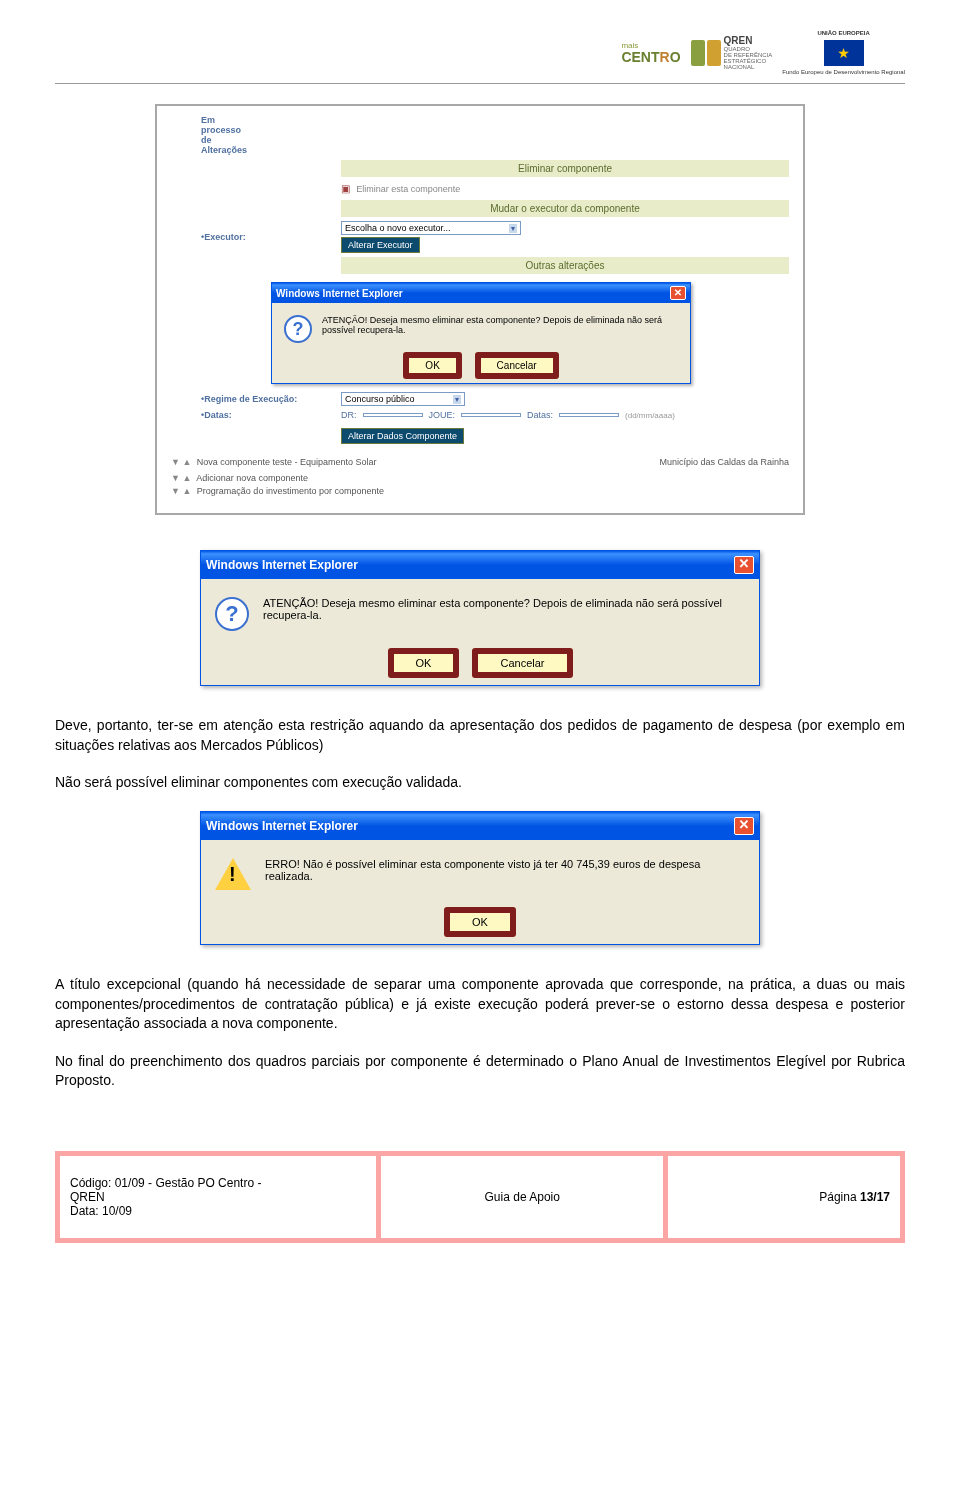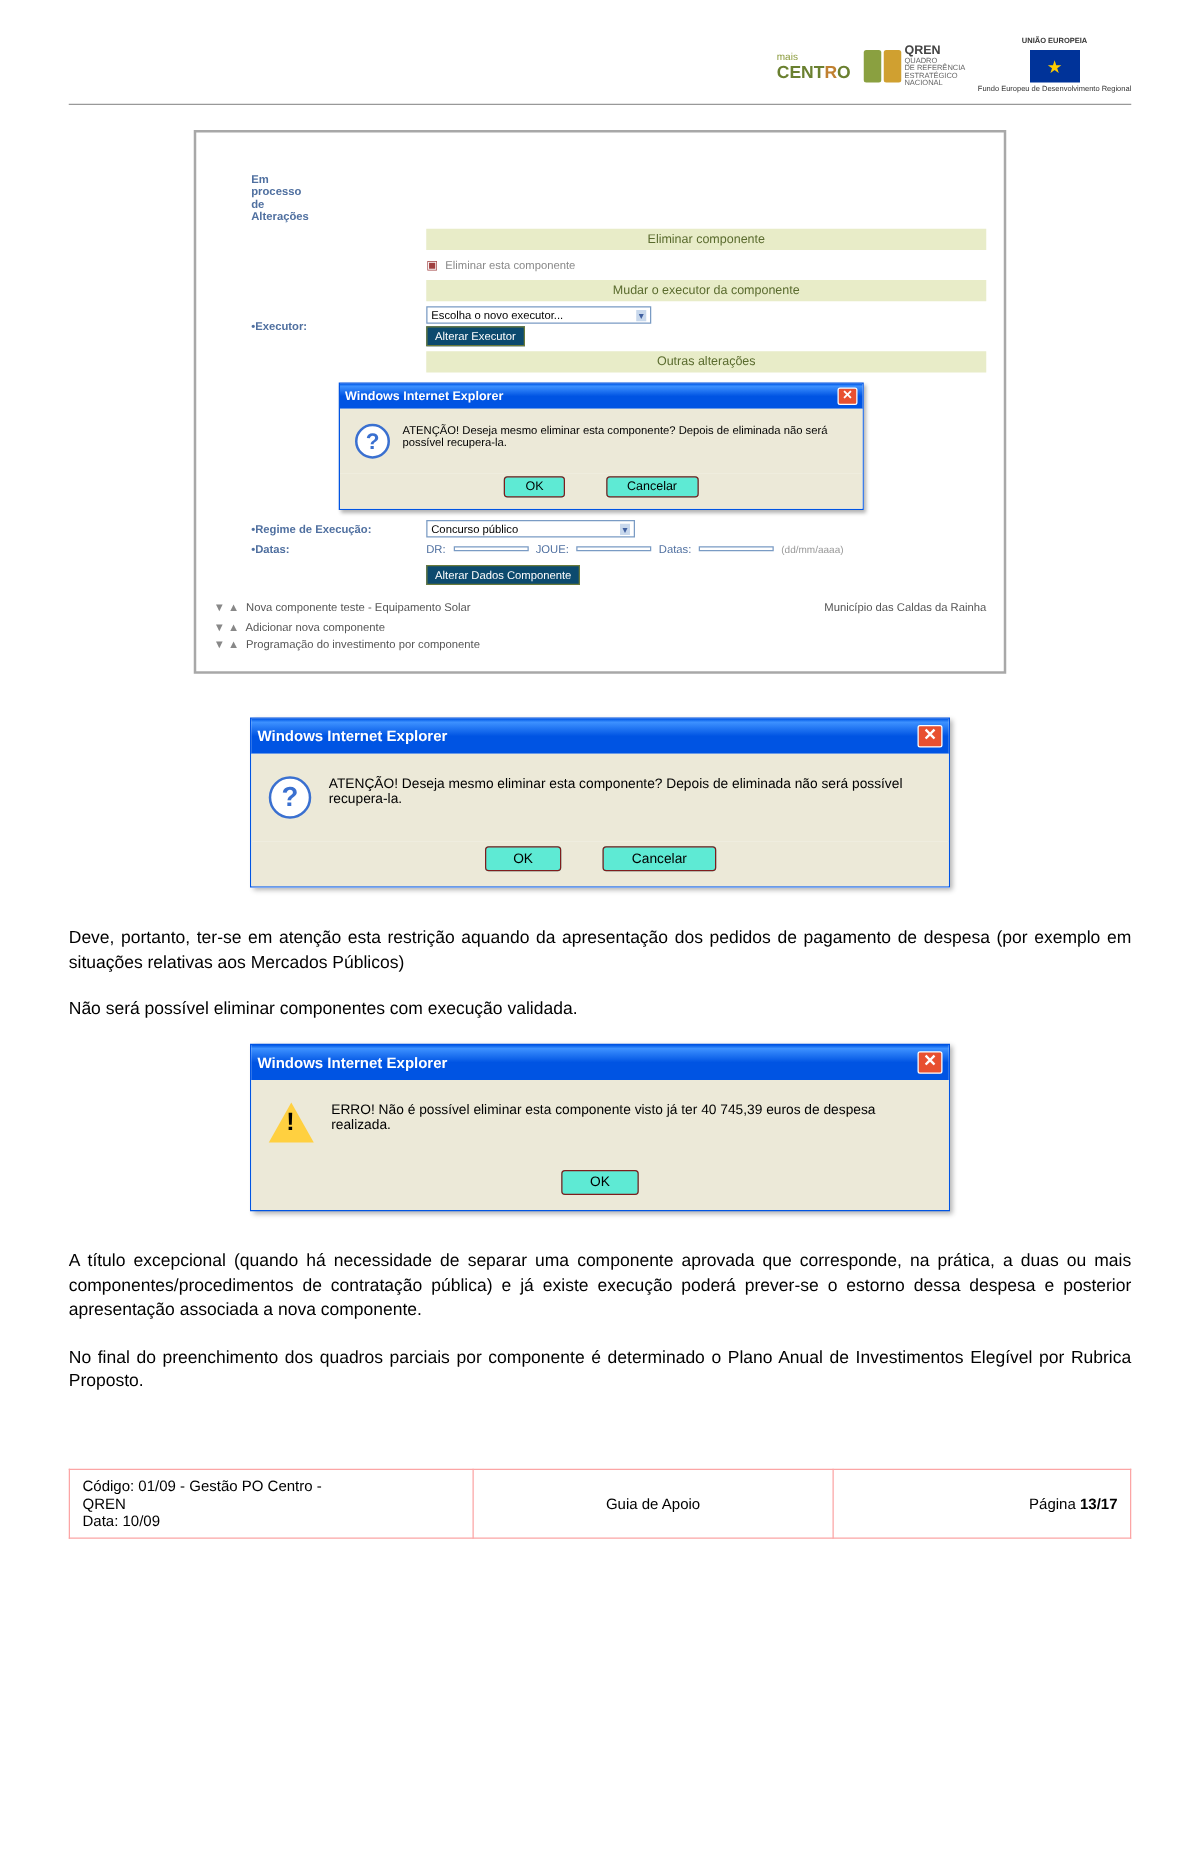--- a/index.html
+++ b/index.html
@@ -15,21 +15,21 @@
   .logo-qren { display: flex; gap: 2px; }
   .qren-text { font-size: 6px; color: #666; line-height: 1; }
   .eu-flag { width: 40px; height: 26px; background: #003399; position: relative; display: flex; align-items: center; justify-content: center; }
   .eu-stars { color: #ffcc00; font-size: 14px; }
   .eu-text { font-size: 6px; color: #333; text-align: center; line-height: 1.1; }
   
   
   .screenshot-frame { border: 2px solid #a8a8a8; margin: 0 auto 35px; width: 650px; background: #fff; padding: 4px; font-size: 10px; }
   .form-container { background: #fff; padding: 5px 10px 10px 40px; }
   .blue-label { color: #5070a0; font-weight: bold; font-size: 9px; }
-  .status-box { margin-bottom: 5px; margin-top: 23px; }
+  .status-box { margin-bottom: 5px; }
   
   .section-band { background: #e8ecc8; padding: 3px 0; text-align: center; font-size: 10px; color: #5a6b2e; margin: 4px 0 4px 140px; }
   .elim-row { margin-left: 140px; padding: 2px 0; }
   .elim-row .del-icon { color: #a04040; margin-right: 3px; }
   .elim-link { color: #888; font-size: 9px; }
   
   .field-row { display: flex; align-items: center; margin: 4px 0; }
   .field-label { color: #5070a0; font-weight: bold; font-size: 9px; width: 140px; }
   .field-select { background: #fff; border: 1px solid #7a9bc4; padding: 1px 3px; font-size: 9px; width: 180px; display: flex; justify-content: space-between; align-items: center; }
   .dd-arrow { background: #c8d8ec; color: #4060a0; padding: 0 2px; font-size: 8px; }
@@ -38,21 +38,21 @@
   
   .ie-dialog-small { border: 1px solid #0054e3; width: 420px; margin: 8px 0 8px 70px; box-shadow: 2px 2px 3px rgba(0,0,0,0.3); }
   .ie-title { background: linear-gradient(to bottom, #0058e6, #3d91ff 10%, #0054e3 50%, #0054e3); color: #fff; padding: 3px 4px; font-size: 10px; font-weight: bold; display: flex; justify-content: space-between; align-items: center; }
   .ie-close { background: #e85030; border: 1px solid #fff; width: 16px; height: 14px; color: #fff; font-size: 10px; text-align: center; line-height: 12px; border-radius: 2px; }
   .ie-body { background: #ece9d8; padding: 12px; font-size: 9px; display: flex; align-items: flex-start; gap: 10px; }
   .ie-icon-q { width: 28px; height: 28px; border-radius: 50%; background: #fff; border: 2px solid #3a70d0; display: flex; align-items: center; justify-content: center; color: #3a70d0; font-weight: bold; font-size: 18px; flex-shrink: 0; }
   .ie-icon-warn { width: 30px; height: 26px; position: relative; flex-shrink: 0; }
   .ie-icon-warn::before { content: ''; position: absolute; border-left: 15px solid transparent; border-right: 15px solid transparent; border-bottom: 26px solid #ffd040; }
   .ie-icon-warn::after { content: '!'; position: absolute; left: 12px; top: 3px; font-weight: bold; font-size: 16px; color: #000; }
   .ie-buttons { background: #ece9d8; padding: 5px 0 12px; text-align: center; }
-  .ie-btn { background: #5eead4; border: 1px solid #7f1d1d; border-radius: 3px; padding: 2px 16px; font-size: 10px; margin: 0 15px; }
+  .ie-btn { background: #fef9c3; border: 6px solid #7f1d1d; border-radius: 3px; padding: 2px 16px; font-size: 10px; margin: 0 5px; }
   
   .field-input { background: #fff; border: 1px solid #7a9bc4; padding: 1px 3px; font-size: 9px; width: 60px; }
   .date-row { display: flex; gap: 6px; align-items: center; font-size: 9px; color: #5070a0; }
   .date-hint { color: #999; font-size: 8px; }
   
   .tree-row { color: #555; font-size: 9px; margin: 3px 0; }
   .tree-arrow { color: #888; margin-right: 3px; }
   
   
   .ie-dialog-large { border: 1px solid #0054e3; width: 560px; margin: 0 auto 30px; box-shadow: 2px 2px 4px rgba(0,0,0,0.3); font-size: 11px; }
@@ -64,21 +64,21 @@
   .ie-dialog-large .ie-icon-warn::before { border-left: 18px solid transparent; border-right: 18px solid transparent; border-bottom: 32px solid #ffd040; }
   .ie-dialog-large .ie-icon-warn::after { left: 14px; top: 5px; font-size: 20px; }
   .ie-dialog-large .ie-buttons { padding: 8px 0 16px; }
   .ie-dialog-large .ie-btn { padding: 3px 22px; font-size: 11px; }
   
   
   .body-text { font-size: 14px; line-height: 1.4; margin: 18px 0; text-align: justify; }
   
   
   .footer-table { width: 100%; border-collapse: collapse; margin-top: 60px; font-size: 12px; }
-  .footer-table td { border: 1px solid #fca5a5; padding: 6px 10px; vertical-align: middle; }
+  .footer-table td { border: 5px solid #fca5a5; padding: 20px 10px; vertical-align: middle; }
   .footer-table .c1 { width: 38%; }
   .footer-table .c2 { width: 34%; text-align: center; }
   .footer-table .c3 { width: 28%; text-align: right; }
   .page-num { font-weight: bold; }
 </style>
 </head>
 <body>
 
 <div class="page">
 
@@ -150,21 +150,21 @@
           <div>ATENÇÃO! Deseja mesmo eliminar esta componente? Depois de eliminada não será possível recupera-la.</div>
         </div>
         <div class="ie-buttons">
           <span class="ie-btn">OK</span>
           <span class="ie-btn">Cancelar</span>
         </div>
       </div>
 
       <div class="field-row">
         <div class="field-label">•Regime de Execução:</div>
-        <div class="field-select" style="width:167px">
+        <div class="field-select" style="width:124px">
           <span>Concurso público</span>
           <span class="dd-arrow">▾</span>
         </div>
       </div>
 
       <div class="field-row">
         <div class="field-label">•Datas:</div>
         <div class="date-row">
           <span>DR:</span>
           <span class="field-input"></span>

